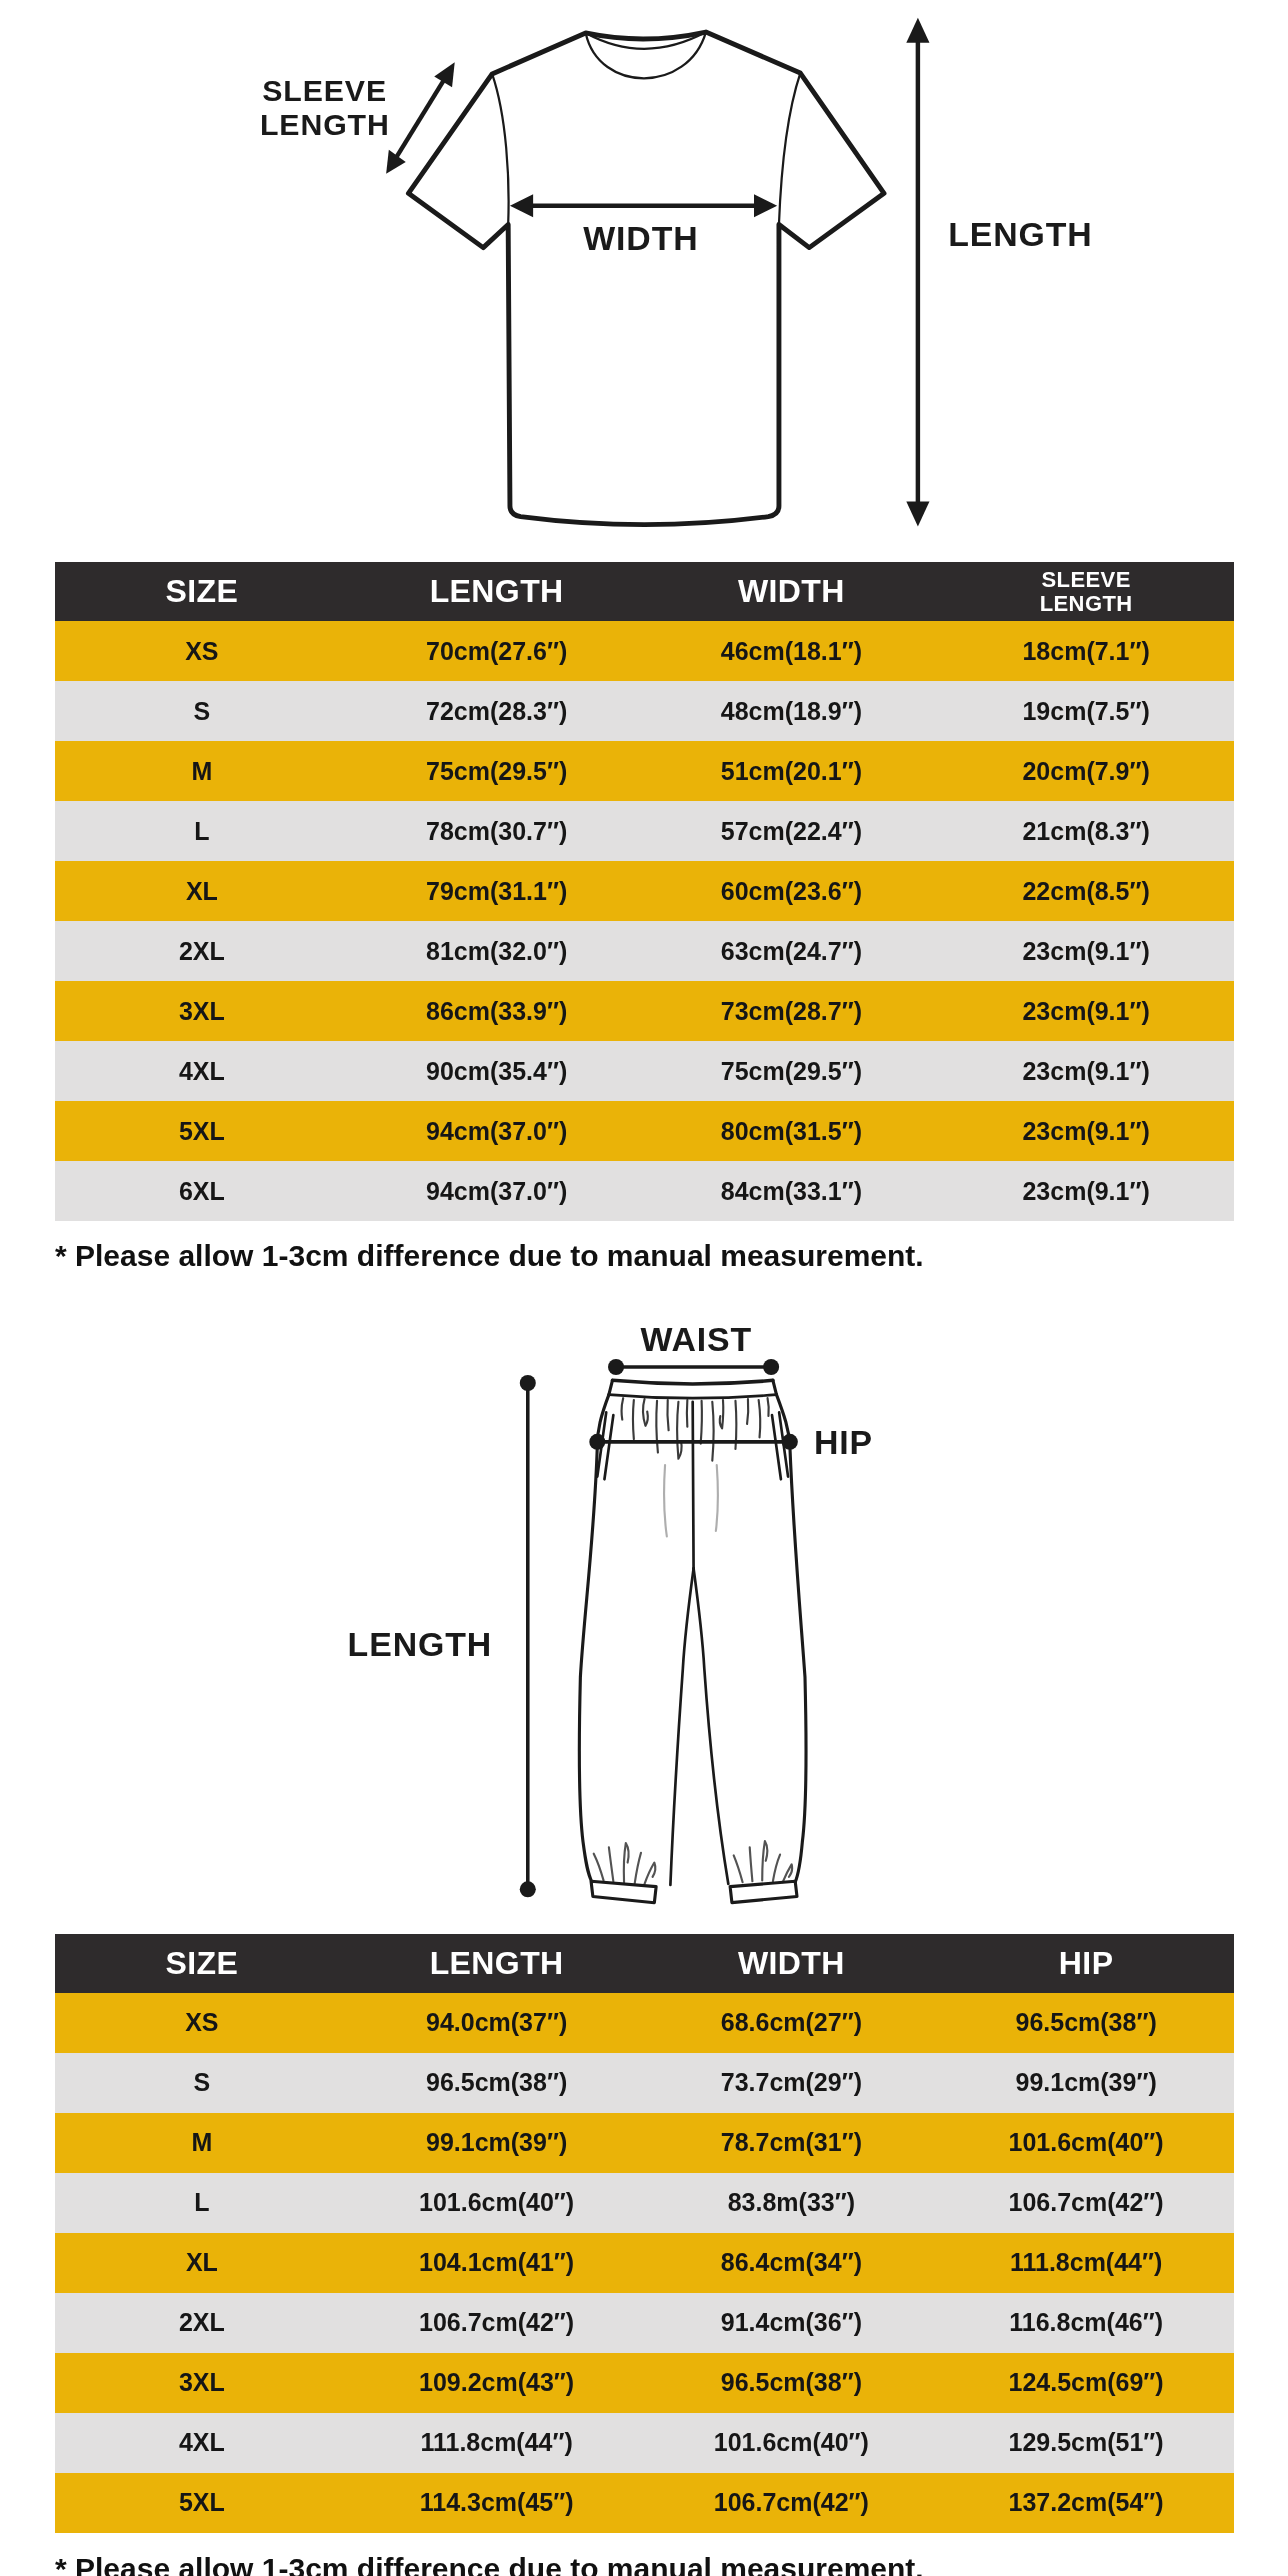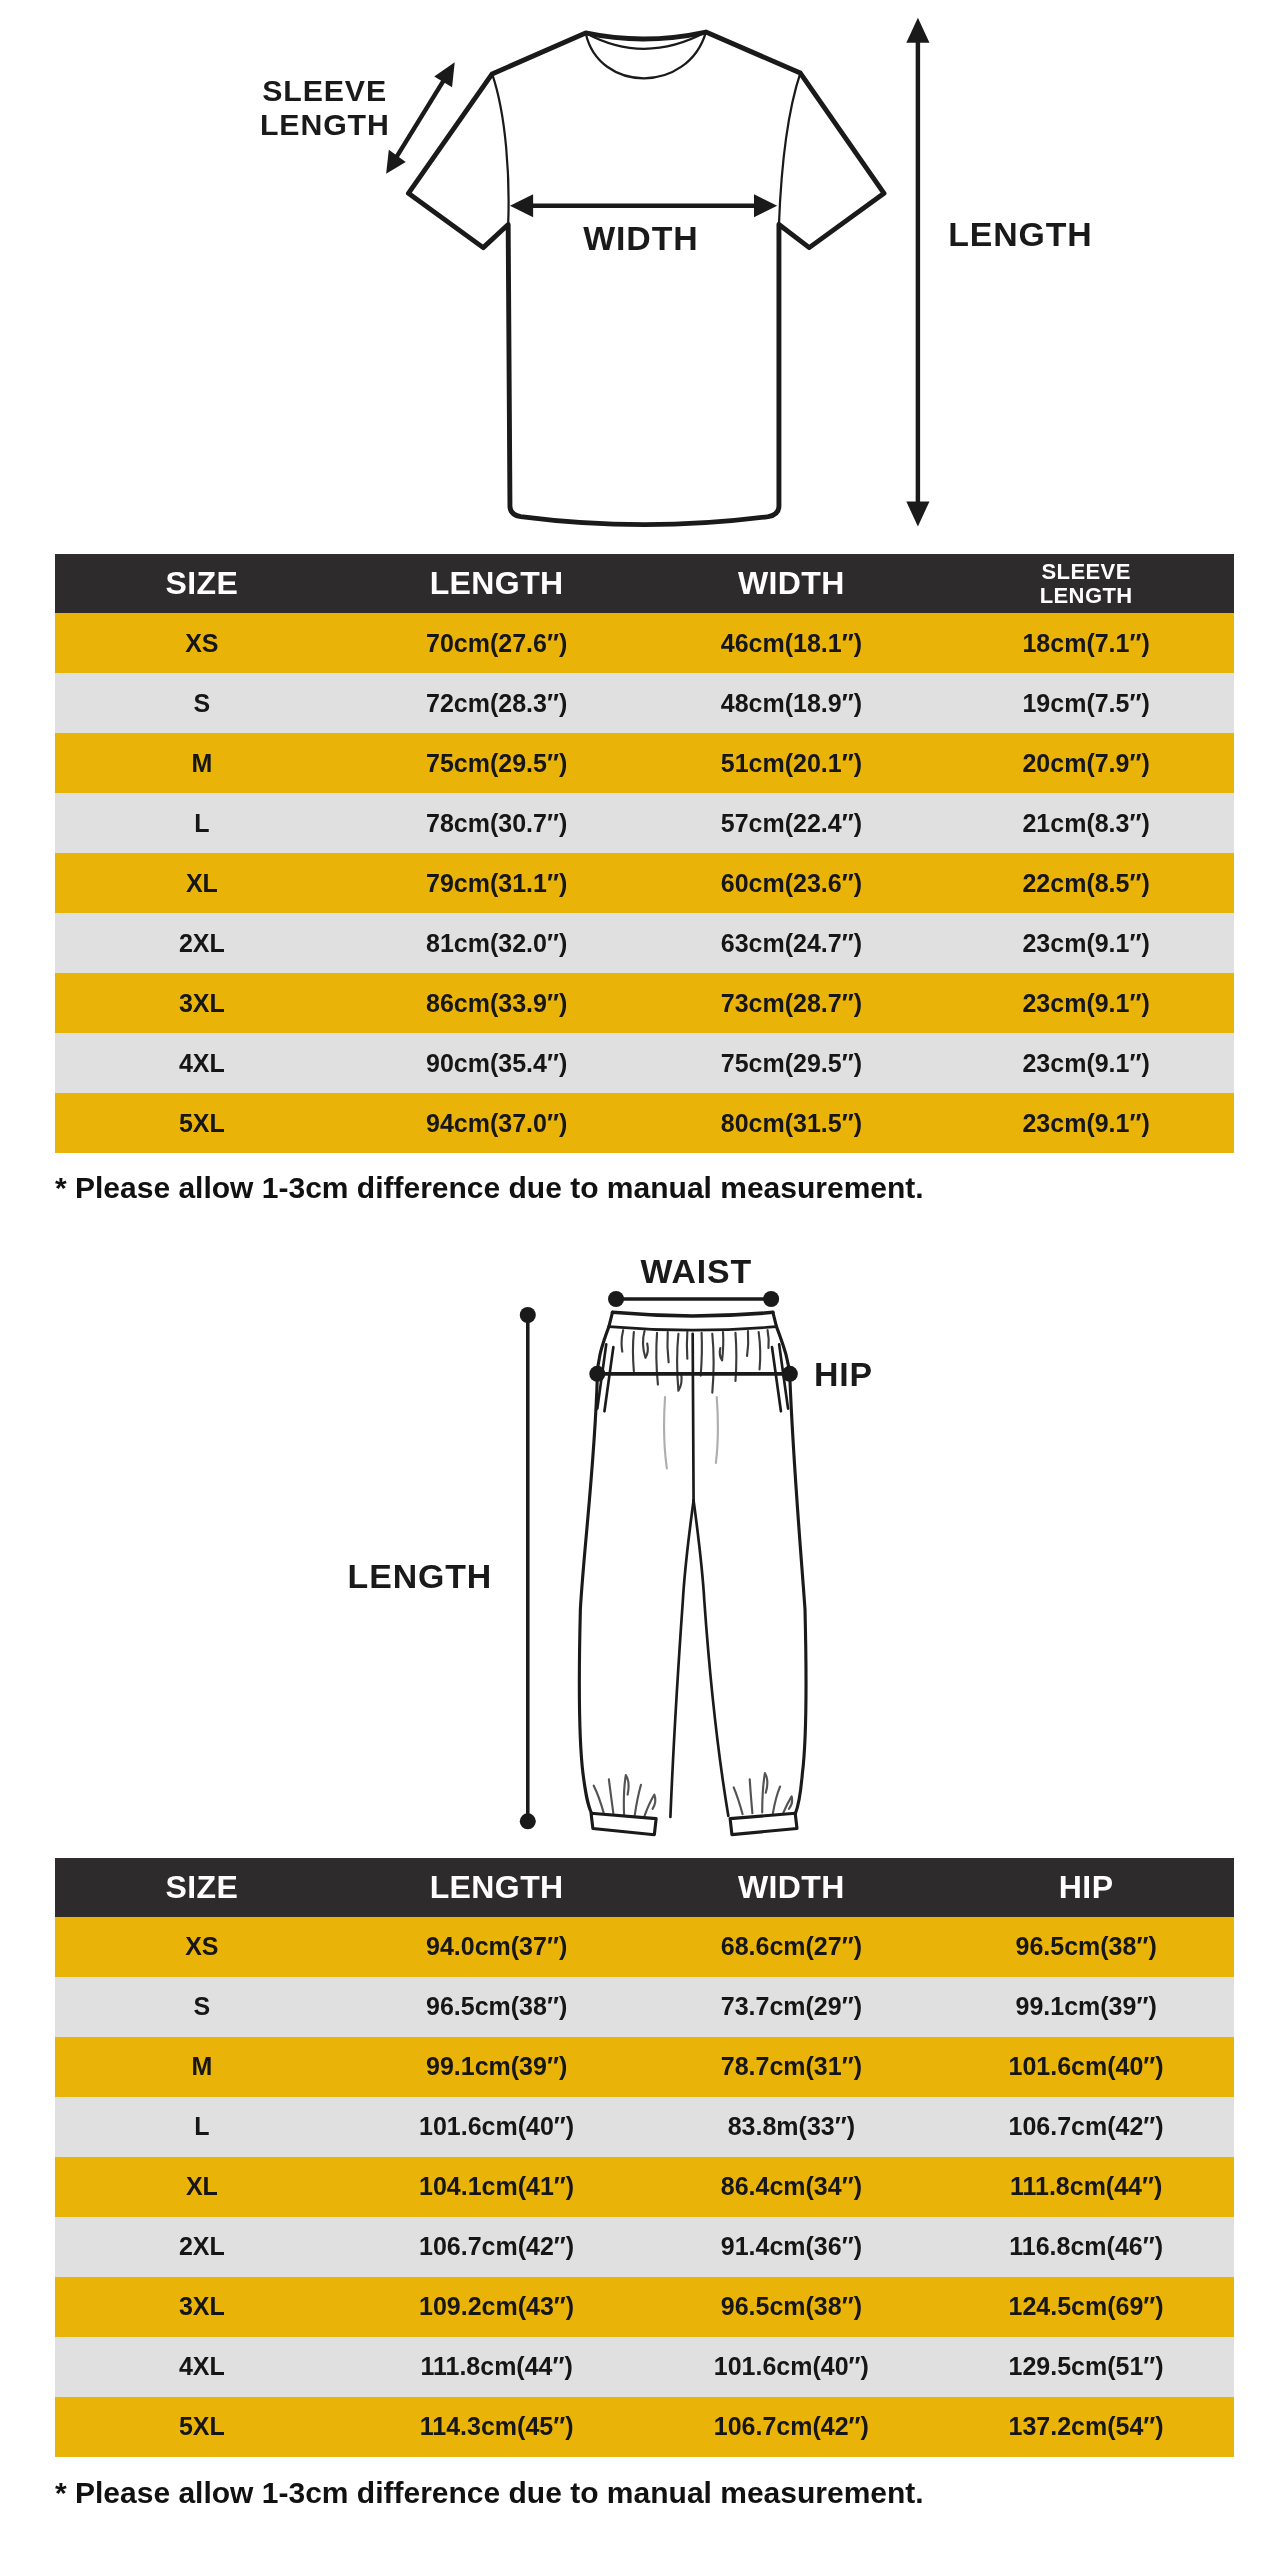--- a/index.html
+++ b/index.html
@@ -9,21 +9,21 @@
     -webkit-font-smoothing:antialiased;
   }
   svg{display:block;}
   svg text{
     font-family:"Liberation Sans","DejaVu Sans",sans-serif;
     font-weight:700;fill:#1a1a1a;letter-spacing:1px;
   }
   
   table.size-table{
     border-collapse:collapse;table-layout:fixed;
-    width:1179px;margin:8px auto;
+    width:1179px;margin:16px auto;
   }
   table.size-table th{
     background:#2e2b2c;color:#ffffff;height:59px;
     font-size:32px;font-weight:700;text-align:center;
     font-stretch:condensed;letter-spacing:0.4px;padding:0;
   }
   table.size-table td{
     height:60px;text-align:center;vertical-align:middle;
     font-size:25px;font-weight:700;color:#161616;
     font-stretch:condensed;letter-spacing:0px;padding:0;
@@ -153,20 +153,26 @@
       <tr class="row-dark">
         <td>4XL</td>
         <td>90cm(35.4″)</td>
         <td>75cm(29.5″)</td>
         <td>23cm(9.1″)</td>
       </tr>
       <tr class="row-light">
         <td>5XL</td>
         <td>94cm(37.0″)</td>
         <td>80cm(31.5″)</td>
+        <td>23cm(9.1″)</td>
+      </tr>
+      <tr class="row-dark">
+        <td>6XL</td>
+        <td>94cm(37.0″)</td>
+        <td>84cm(33.1″)</td>
         <td>23cm(9.1″)</td>
       </tr>
     </tbody>
 </table>
 
 <p class="note">* Please allow 1-3cm difference due to manual measurement.</p>
 
 <div class="pants-figure">
 <svg width="1288" height="602" viewBox="0 1455 1445 675">
   <g stroke="#1a1a1a" fill="none" stroke-linejoin="round" stroke-linecap="round">

